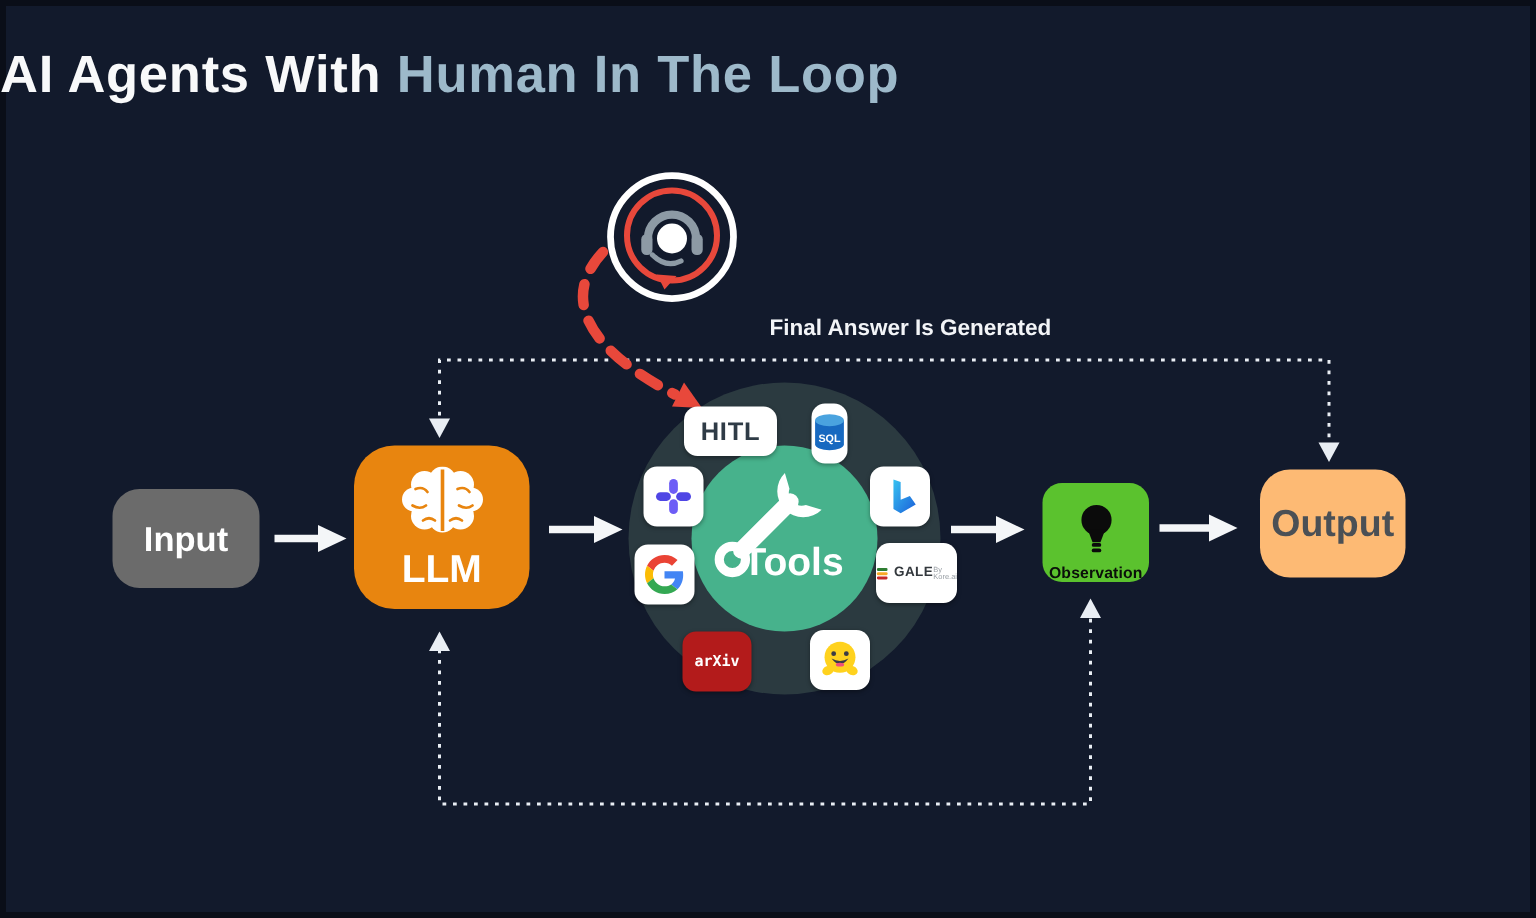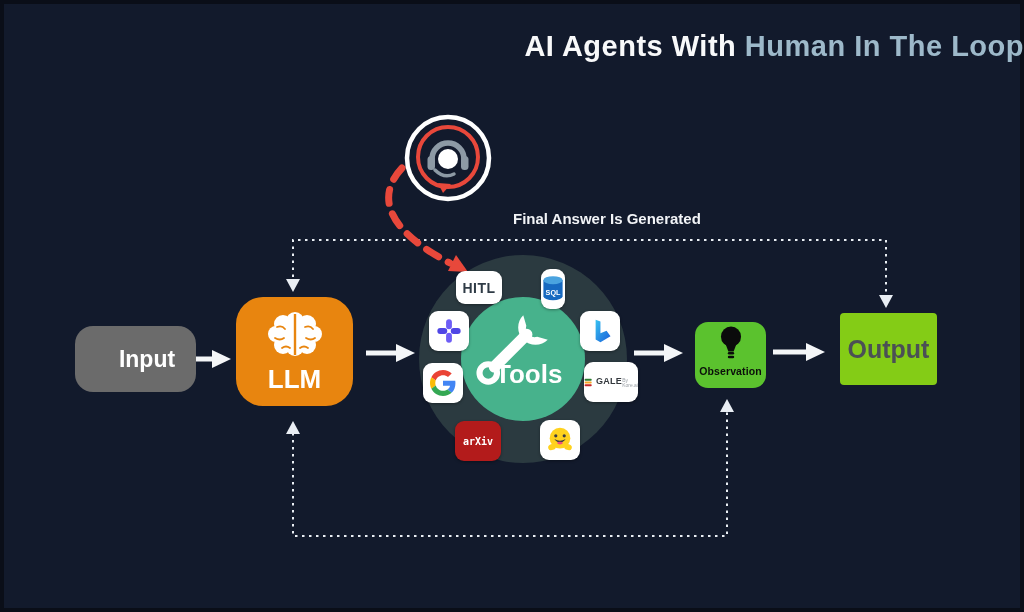--- a/index.html
+++ b/index.html
@@ -3,45 +3,45 @@
 <meta charset="utf-8">
 <style>
   html,body{margin:0;padding:0;background:#05070d;}
   .canvas{
     position:relative;width:1024px;height:612px;margin:0 auto;
     background:#121a2c;overflow:hidden;
     box-shadow:inset 0 0 0 4px #0a0e18;
     font-family:"Liberation Sans",sans-serif;
   }
   .title{
-    position:absolute;top:30px;left:0;width:100%;text-align:right;
-    font-size:29px;font-weight:700;letter-spacing:.5px;white-space:nowrap;
+    position:absolute;top:30px;left:0;width:100%;text-align:left;
+    font-size:35px;font-weight:700;letter-spacing:.5px;white-space:nowrap;
   }
   .title .t-white{color:#f8f9fa;}
   .title .t-accent{color:#9db9ca;}
 
   .overlay{position:absolute;left:0;top:0;width:1024px;height:612px;z-index:2;pointer-events:none;}
 
   .node{position:absolute;display:flex;align-items:center;justify-content:center;z-index:3;}
-  .node-input{left:75px;top:326px;width:98px;height:66px;background:#6b6b6b;border-radius:18px;padding-left:23px;}
+  .node-input{left:75px;top:326px;width:98px;height:66px;background:#6b6b6b;border-radius:18px;}
   .node-input .lbl{color:#fff;font-size:23px;font-weight:800;}
   .node-llm{left:236px;top:297px;width:117px;height:109px;background:#e8850f;border-radius:27px;flex-direction:column;gap:2px;}
   .node-llm .lbl{color:#fff;font-size:26px;font-weight:800;line-height:1;}
-  .node-observation{left:695px;top:322px;width:71px;height:66px;background:#5bc22e;border-radius:13px;flex-direction:column;justify-content:flex-start;padding-top:3px;box-sizing:border-box;}
+  .node-observation{left:695px;top:322px;width:71px;height:66px;background:#5bc22e;border-radius:13px;flex-direction:column;justify-content:flex-start;padding-top:13px;box-sizing:border-box;}
   .node-observation .lbl{color:#0b0f0a;font-size:10.5px;font-weight:800;letter-spacing:.1px;}
-  .node-output{left:840px;top:313px;width:97px;height:72px;background:#84cc16;border-radius:4px;text-align:right;}
+  .node-output{left:840px;top:313px;width:97px;height:72px;background:#fdba74;border-radius:20px;text-align:right;}
   .node-output .lbl{color:#4b5055;font-size:25px;font-weight:800;}
 
   .tools-outer{position:absolute;left:419px;top:255px;width:208px;height:208px;border-radius:50%;background:#2b3a40;z-index:1;}
   .tools-inner{position:absolute;left:461px;top:297px;width:124px;height:124px;border-radius:50%;background:#47b28c;z-index:1;}
   .tools-inner .wrench{position:absolute;left:8px;top:6px;}
   .tools-inner .lbl{position:absolute;left:34px;top:62px;color:#fff;font-size:26px;font-weight:700;}
 
   .badge{position:absolute;background:#fff;border-radius:9px;display:flex;align-items:center;justify-content:center;z-index:3;box-shadow:0 1px 3px rgba(0,0,0,.35);}
-  .badge-hitl{left:456px;top:271px;width:46px;height:33px;color:#2f3b46;font-size:14px;font-weight:700;letter-spacing:.5px;}
+  .badge-hitl{left:456px;top:271px;width:62px;height:33px;color:#2f3b46;font-size:17px;font-weight:700;letter-spacing:.5px;}
   .badge-sql{left:541px;top:269px;width:24px;height:40px;}
   .badge-slack{left:429px;top:311px;width:40px;height:40px;}
   .badge-bing{left:580px;top:311px;width:40px;height:40px;}
   .badge-google{left:423px;top:363px;width:40px;height:40px;}
   .badge-gale{left:584px;top:362px;width:54px;height:40px;gap:3px;}
   .badge-gale .gale-txt{display:flex;flex-direction:row;line-height:1;}
   .badge-gale .gale-name{font-size:9px;font-weight:800;color:#33383d;letter-spacing:.3px;}
   .badge-gale .gale-sub{font-size:5px;color:#9aa0a6;margin-top:1px;}
   .badge-arxiv{left:455px;top:421px;width:46px;height:40px;background:#b31b1b;color:#fff;font-size:10px;font-weight:700;font-family:"DejaVu Sans Mono",monospace;}
   .badge-hf{left:540px;top:420px;width:40px;height:40px;}

